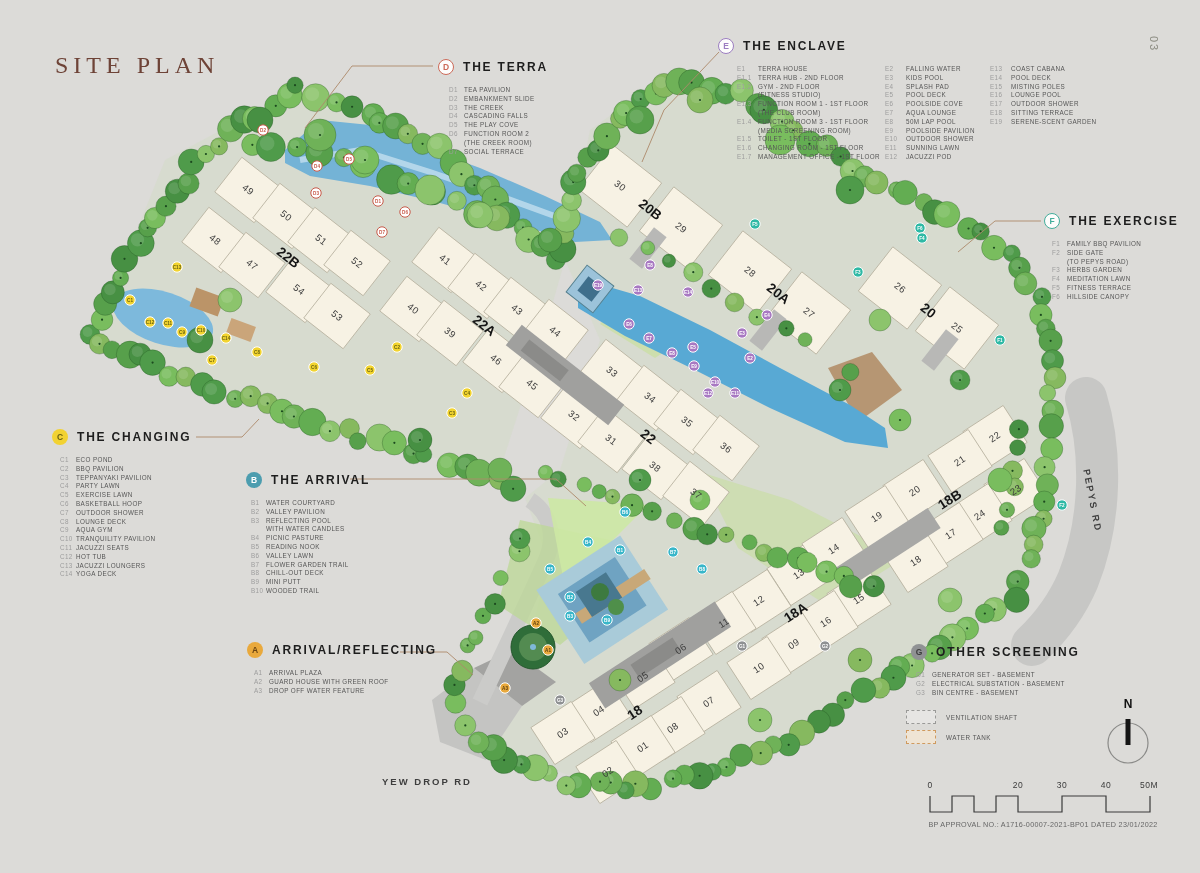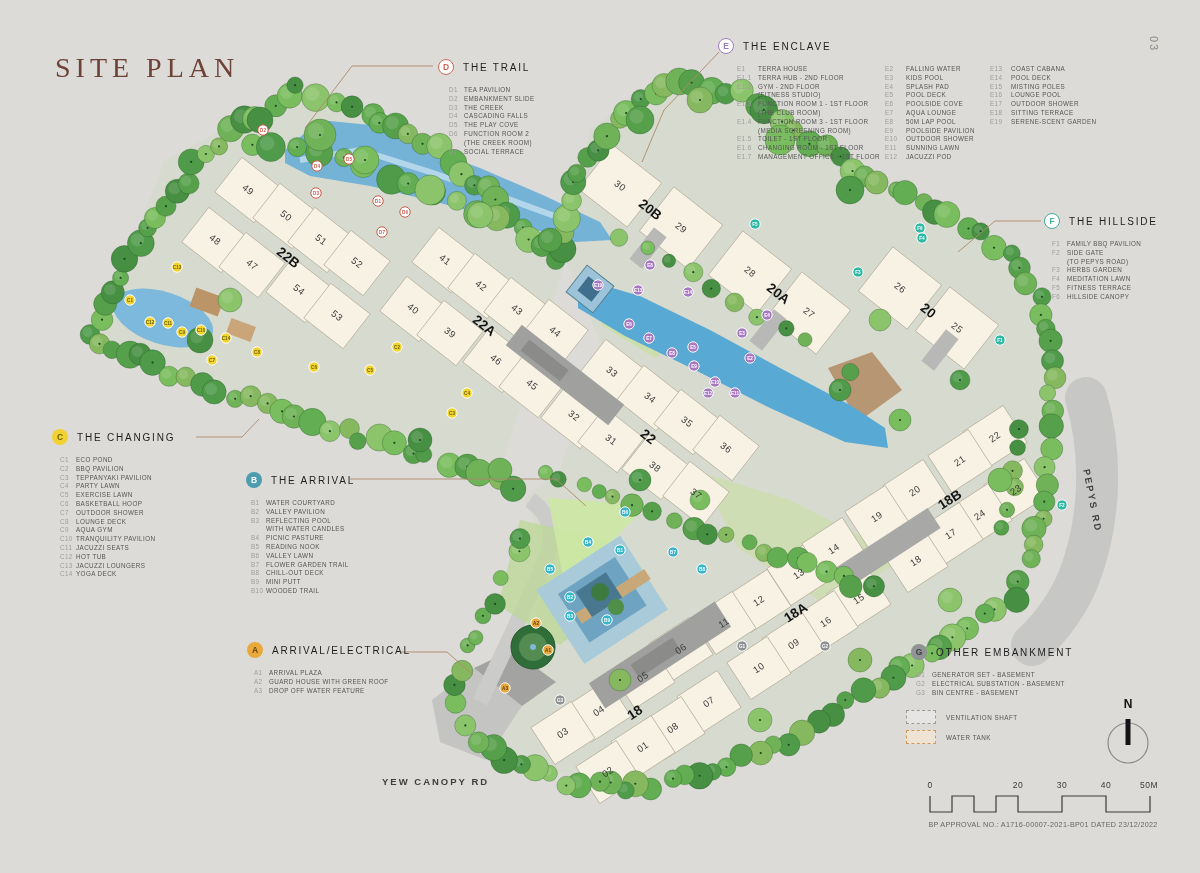--- a/index.html
+++ b/index.html
@@ -1,27 +1,27 @@
 <!DOCTYPE html>
 <html><head>
 <meta charset="utf-8">
 <style>
   html,body{margin:0;padding:0;background:#dcdbd8;}
   #stage{position:relative;width:1200px;height:873px;background:#dcdbd8;overflow:hidden;
          font-family:"Liberation Sans",sans-serif;}
   #map{position:absolute;left:0;top:0;}
   .abs{position:absolute;}
-  #page-title{font-family:"Liberation Serif",serif;font-size:28px;letter-spacing:5px;
+  #page-title{font-family:"Liberation Serif",serif;font-size:24px;letter-spacing:5px;
               color:#6e4337;font-weight:500;}
   #page-num{color:#8b8b81;font-size:11px;letter-spacing:2px;transform:rotate(90deg);}
   .legend{position:absolute;}
   .lhead{display:flex;align-items:center;gap:9px;}
   .badge{width:16px;height:16px;border-radius:50%;display:flex;align-items:center;
          justify-content:center;font-size:8.5px;font-weight:bold;flex:none;box-sizing:border-box;}
-  .ltitle{font-size:10px;font-weight:normal;letter-spacing:1.8px;color:#1e1e1e;white-space:nowrap;}
+  .ltitle{font-size:12px;font-weight:bold;letter-spacing:1.8px;color:#1e1e1e;white-space:nowrap;}
   .lcol{position:absolute;}
   .lrow{display:flex;font-size:6.3px;letter-spacing:.4px;line-height:8.8px;white-space:nowrap;}
   .lnum{color:#9d9d9d;flex:none;}
   .llab{color:#565656;}
   .symrow{display:flex;align-items:center;gap:10px;margin-bottom:6px;}
   .symbox{width:30px;height:14px;box-sizing:border-box;flex:none;}
   .symlab{font-size:6.3px;letter-spacing:.5px;color:#565656;}
   #vent-box{border:1px dashed #9a9a98;background:#e6e5e3;}
   #tank-box{border:1px dashed #cf9a5f;background:#efe4d4;}
   .roadlab{font-size:9.5px;font-weight:bold;letter-spacing:2px;color:#3e3e3e;white-space:nowrap;}
@@ -813,21 +813,21 @@
       <path d="M400,652 L447,652 L473,675" stroke="#ad8a6a" stroke-width="1" fill="none" opacity=".9"></path>
     </svg>
 
   <div class="abs" id="page-title" style="left:55px;top:52px;">SITE PLAN</div>
   <div class="abs" id="page-num" style="left:1146px;top:38px;">03</div>
 
   <div id="legends">
       <div class="legend" style="left: 438px; top: 59px;">
         <div class="lhead">
           <span class="badge" style="background: rgb(253, 253, 252); border: 1.5px solid rgb(204, 106, 89); color: rgb(204, 106, 89);">D</span>
-          <span class="ltitle">THE TRAIL</span>
+          <span class="ltitle">THE TERRA</span>
         </div>
         <div class="lcol" style="left: 11px; top: 27px;">
           <div class="lrow">
             <span class="lnum" style="width: 15px;">D1</span>
             <span class="llab">TEA PAVILION</span>
           </div>
           <div class="lrow">
             <span class="lnum" style="width: 15px;">D2</span>
             <span class="llab">EMBANKMENT SLIDE</span>
           </div>
@@ -981,21 +981,21 @@
           </div>
           <div class="lrow">
             <span class="lnum" style="width: 21px;">E19</span>
             <span class="llab">SERENE-SCENT GARDEN</span>
           </div>
         </div>
       </div>
       <div class="legend" style="left: 1044px; top: 213px;">
         <div class="lhead">
           <span class="badge" style="background: rgb(253, 253, 252); border: 1.5px solid rgb(67, 174, 156); color: rgb(67, 174, 156);">F</span>
-          <span class="ltitle">THE HILLSIDE</span>
+          <span class="ltitle">THE EXERCISE</span>
         </div>
         <div class="lcol" style="left: 8px; top: 27px;">
           <div class="lrow">
             <span class="lnum" style="width: 15px;">F1</span>
             <span class="llab">FAMILY BBQ PAVILION</span>
           </div>
           <div class="lrow">
             <span class="lnum" style="width: 15px;">F2</span>
             <span class="llab">SIDE GATE</span>
           </div>
@@ -1133,41 +1133,41 @@
           </div>
           <div class="lrow">
             <span class="lnum" style="width: 15px;">B10</span>
             <span class="llab">WOODED TRAIL</span>
           </div>
         </div>
       </div>
       <div class="legend" style="left: 247px; top: 642px;">
         <div class="lhead">
           <span class="badge" style="background: rgb(233, 169, 60); color: rgb(107, 69, 18);">A</span>
-          <span class="ltitle">ARRIVAL/ELECTRICAL</span>
+          <span class="ltitle">ARRIVAL/REFLECTING</span>
         </div>
         <div class="lcol" style="left: 7px; top: 27px;">
           <div class="lrow">
             <span class="lnum" style="width: 15px;">A1</span>
             <span class="llab">ARRIVAL PLAZA</span>
           </div>
           <div class="lrow">
             <span class="lnum" style="width: 15px;">A2</span>
             <span class="llab">GUARD HOUSE WITH GREEN ROOF</span>
           </div>
           <div class="lrow">
             <span class="lnum" style="width: 15px;">A3</span>
             <span class="llab">DROP OFF WATER FEATURE</span>
           </div>
         </div>
       </div>
       <div class="legend" style="left: 911px; top: 644px;">
         <div class="lhead">
           <span class="badge" style="background: rgb(144, 146, 148); color: rgb(61, 61, 61);">G</span>
-          <span class="ltitle">OTHER EMBANKMENT</span>
+          <span class="ltitle">OTHER SCREENING</span>
         </div>
         <div class="lcol" style="left: 5px; top: 27px;">
           <div class="lrow">
             <span class="lnum" style="width: 16px;">G1</span>
             <span class="llab">GENERATOR SET - BASEMENT</span>
           </div>
           <div class="lrow">
             <span class="lnum" style="width: 16px;">G2</span>
             <span class="llab">ELECTRICAL SUBSTATION - BASEMENT</span>
           </div>
@@ -1200,17 +1200,17 @@
 
   <svg class="abs" style="left:925px;top:774px;" width="240" height="46" id="scalebar">
     <path d="M5,22 V38 H27 V22 H49 V38 H71 V22 H93 V38 H137 V22 H181 V38 H225 V22" fill="none" stroke="#3a3a3a" stroke-width="1.2"></path>
   <text x="5" y="14" text-anchor="middle" font-size="8.5" fill="#3a3a3a" letter-spacing=".5">0</text>
       <text x="93" y="14" text-anchor="middle" font-size="8.5" fill="#3a3a3a" letter-spacing=".5">20</text>
       <text x="137" y="14" text-anchor="middle" font-size="8.5" fill="#3a3a3a" letter-spacing=".5">30</text>
       <text x="181" y="14" text-anchor="middle" font-size="8.5" fill="#3a3a3a" letter-spacing=".5">40</text>
       <text x="233" y="14" text-anchor="end" font-size="8.5" fill="#3a3a3a" letter-spacing=".5">50M</text>
     </svg>
 
-  <div class="abs" id="approval" style="left:918px;top:820px;">BP APPROVAL NO.: A1716-00007-2021-BP01 DATED 23/12/2022</div>
+  <div class="abs" id="approval" style="left:918px;top:820px;">BP APPROVAL NO.: A1716-00007-2021-BP01 DATED 23/01/2022</div>
 
-  <div class="abs roadlab" style="left:382px;top:776px;">YEW CANOPY RD</div>
+  <div class="abs roadlab" style="left:382px;top:776px;">YEW DROP RD</div>
   <div class="abs roadlab" id="pepys-label" style="left:1092px;top:468px;">PEPYS RD</div>
 </div>
 
 </body></html>

